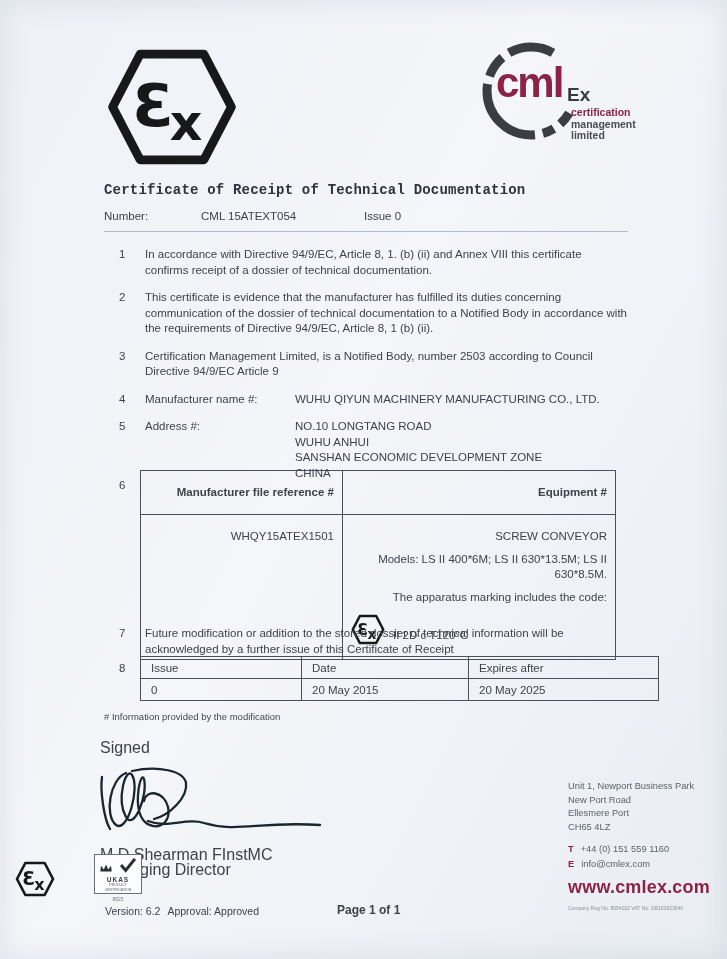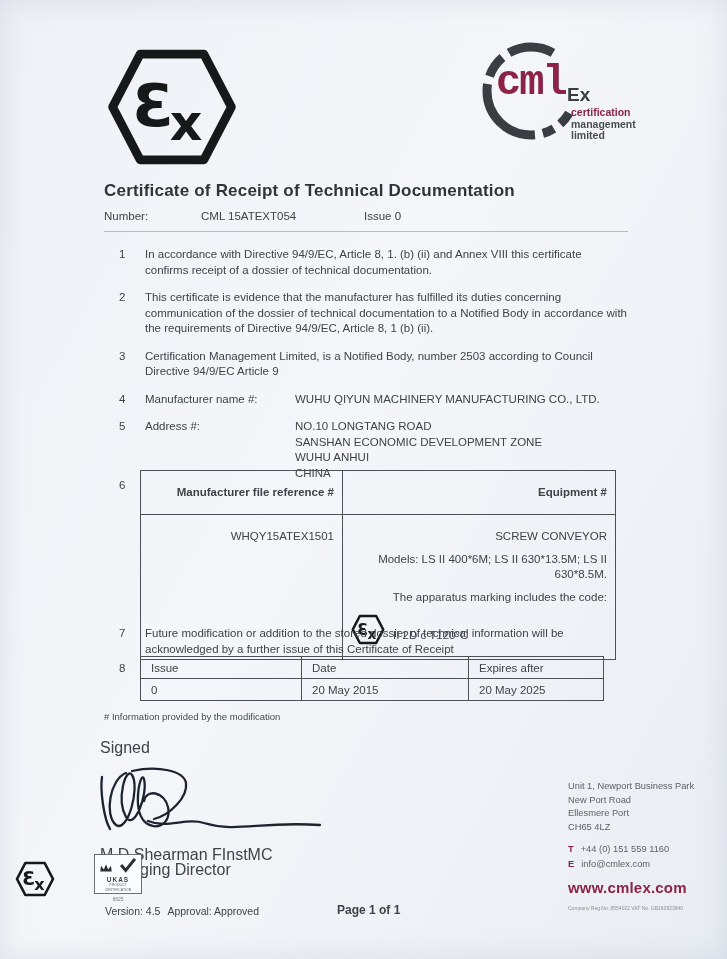--- a/index.html
+++ b/index.html
@@ -15,30 +15,30 @@
     box-shadow:inset 0 0 28px rgba(120,135,160,.18);
   }
 
   
   .atex-logo { position:absolute; left:106px; top:42px; }
   .hex-text { font-family:"DejaVu Sans",sans-serif; font-weight:bold; fill:#17181a; }
 
   .cml-logo { position:absolute; left:477px; top:38px; width:200px; height:118px; }
   .cml-arc  { position:absolute; left:-2px; top:-4px; }
   .cml-word { position:absolute; left:19px; top:24px; font-size:42px; font-weight:bold;
-              letter-spacing:-2px; color:#8c2346; line-height:1;font-family:Liberation Mono, monospace; }
+              letter-spacing:-2px; color:#8c2346; line-height:1; }
   .cml-suffix { position:absolute; left:90px; top:46px; font-size:19px; font-weight:bold;
               color:#3a3d42; letter-spacing:0; }
   .cml-tagline { position:absolute; left:94px; top:69px; font-size:10.5px; font-weight:bold;
               line-height:11.5px; color:#4a4d52; }
   .cml-tagline .t0 { color:#8c2346; }
 
   
   .doc { position:absolute; left:104px; top:183px; width:524px; font-size:11.5px; line-height:15.5px; }
-  .title { font-size:17px; font-weight:bold; color:#30343a; letter-spacing:.2px; }
+  .title { font-size:14px; font-weight:bold; color:#30343a; letter-spacing:.2px;font-family:Liberation Mono, monospace; }
   .number-row { margin-top:10px; display:flex; }
   .number-row .lbl { width:97px; }
   .number-row .val { width:163px; }
   .rule { border:0; border-top:1px solid #b6bcc6; margin-top:7px; }
 
   .clauses { margin-top:15px; }
   .clause { display:grid; grid-template-columns:41px 1fr; margin-bottom:12px; }
   .clause .num { padding-left:15px; }
   .kv { display:grid; grid-template-columns:150px 1fr; }
 
@@ -51,21 +51,21 @@
                    padding:14px 8px; font-size:11.5px; line-height:14.5px; }
   .t6 th { font-weight:bold; }
   .t6 .c1 { width:202px; }
   .t6 td p { margin-bottom:9px; }
   .marking-row { display:flex; align-items:flex-end; gap:8px; margin-top:2px; }
   .marking-code { padding-bottom:2px; }
 
   
   .c7-wrap { position:absolute; left:104px; top:626px; width:524px; font-size:11.5px; line-height:15.5px; }
   .t8-wrap { position:absolute; left:104px; top:656px; width:524px; }
-  .t8 { margin-left:36px; width:464px; border:1px solid #4c5157; }
+  .t8 { margin-left:36px; width:519px; border:1px solid #4c5157; }
   .t8 th, .t8 td { border:1px solid #4c5157; text-align:left; font-weight:normal;
                    padding:3px 10px; font-size:11.5px; height:22px; }
   .t8 .c1 { width:161px; } .t8 .c2 { width:167px; }
   .t8-num { position:absolute; left:15px; top:6px; font-size:11.5px; }
 
   .footnote { position:absolute; left:104px; top:711px; font-size:9.5px; color:#44494f; }
 
   
   .signed-block { position:absolute; left:100px; top:739px; font-size:16px; }
   .sig-svg { display:block; margin:6px 0 0 -12px; }
@@ -81,21 +81,21 @@
   .version-line { position:absolute; left:105px; top:905px; font-size:10.5px; color:#3e434a; }
   .version-line .ap { margin-left:4px; }
   .page-num { position:absolute; left:337px; top:903px; font-size:12px; font-weight:bold; }
 
   
   .contact { position:absolute; left:568px; top:780px; width:152px;
              font-size:9.3px; line-height:13.5px; color:#5d6268; }
   .contact .row { display:flex; gap:7px; margin-top:1px; }
   .contact .key { color:#8c2346; font-weight:bold; }
   .contact .spacer { height:8px; }
-  .website { font-size:15px; font-weight:bold; color:#8c2346; letter-spacing:.2px; margin-top:2px; }
+  .website { font-size:18px; font-weight:bold; color:#8c2346; letter-spacing:.2px; margin-top:2px; }
   .regline { font-size:5px; color:#8b9096; margin-top:7px; white-space:nowrap; }
 </style>
 </head>
 <body>
 
 <div class="sheet">
 
   <div class="atex-logo">
     <svg width="132" height="130" viewBox="0 0 120 110">
       <polygon points="31,7 89,7 114,55 89,103 31,103 6,55" fill="none" stroke="#17181a" stroke-width="8" stroke-linejoin="round"></polygon>
@@ -145,22 +145,22 @@
           <span>Manufacturer name #:</span>
           <span>WUHU QIYUN MACHINERY MANUFACTURING CO., LTD.</span>
         </span>
       </div>
       <div class="clause">
         <span class="num">5</span>
         <span class="kv">
           <span>Address #:</span>
           <span>
             <span style="display:block">NO.10 LONGTANG ROAD</span>
+            <span style="display:block">WUHU ANHUI</span>
             <span style="display:block">SANSHAN ECONOMIC DEVELOPMENT ZONE</span>
-            <span style="display:block">WUHU ANHUI</span>
             <span style="display:block">CHINA</span>
           </span>
         </span>
       </div>
     </div>
   </div>
 
   <div class="t6-wrap">
     <span class="t6-num">6</span>
     <table class="t6">
@@ -249,21 +249,21 @@
         <path d="M4,10 L10,17 L22,2" fill="none" stroke="#2b2e33" stroke-width="4"></path>
       </svg>
       <div class="ukas-name">UKAS</div>
       <div class="ukas-sub">PRODUCT</div>
       <div class="ukas-sub">CERTIFICATION</div>
     </div>
     <div class="ukas-num">8825</div>
   </div>
 
   <div class="version-line">
-    <span>Version: 4.5</span>
+    <span>Version: 6.2</span>
     <span class="ap">Approval: Approved</span>
   </div>
   <div class="page-num">Page 1 of 1</div>
 
   <div class="contact">
     <div>Unit 1, Newport Business Park</div>
     <div>New Port Road</div>
     <div>Ellesmere Port</div>
     <div>CH65 4LZ</div>
     <div class="spacer"></div>

